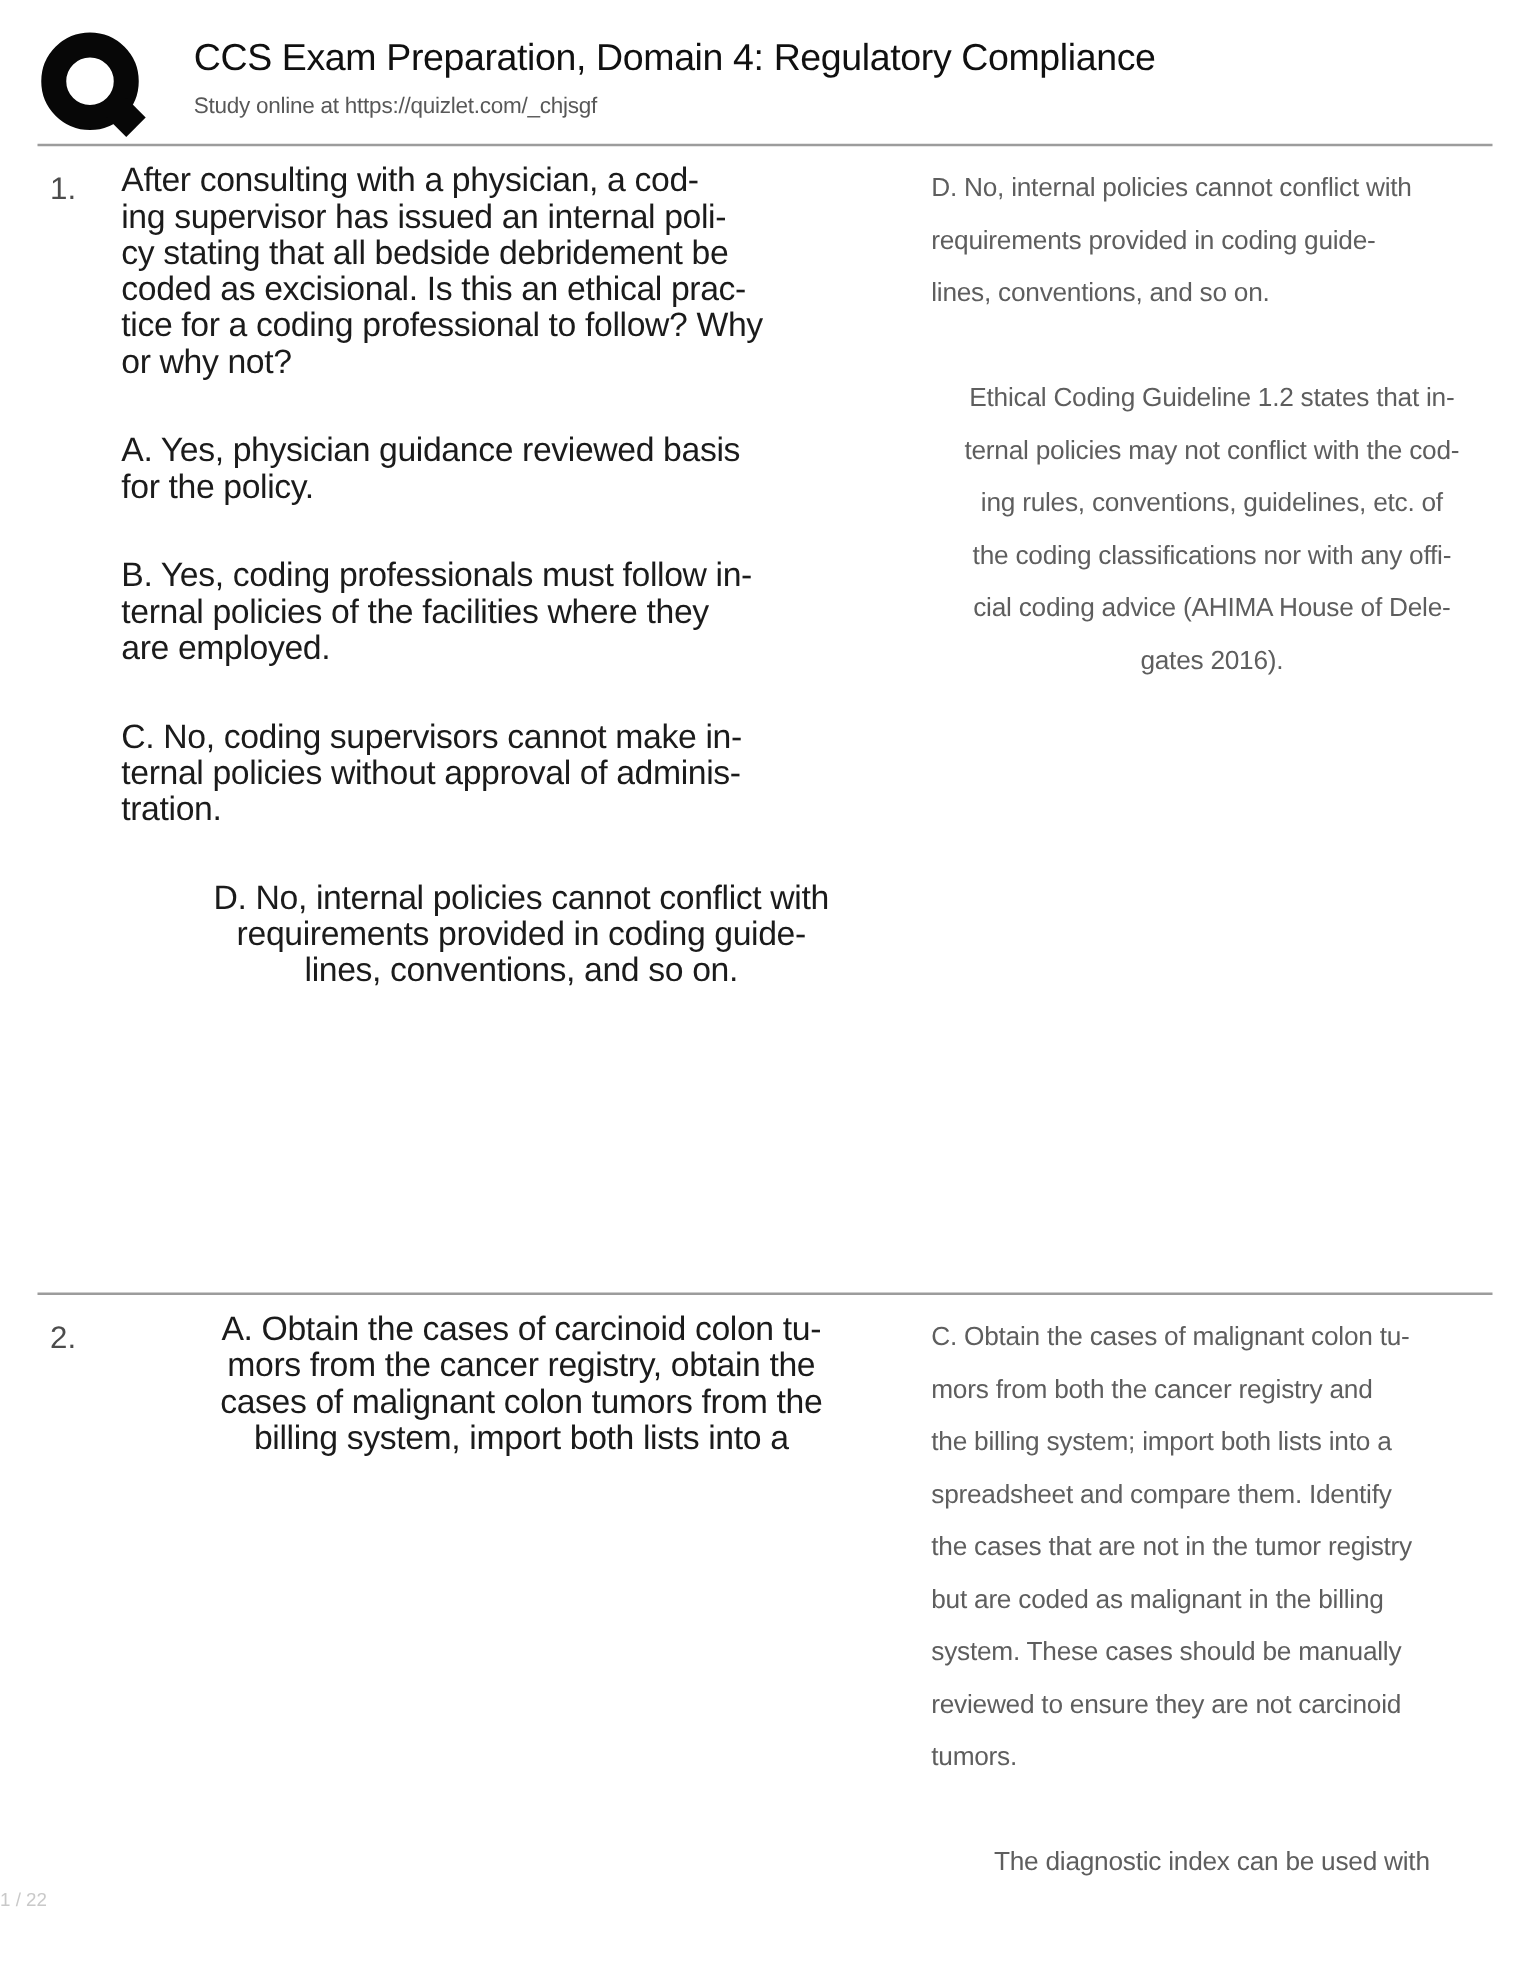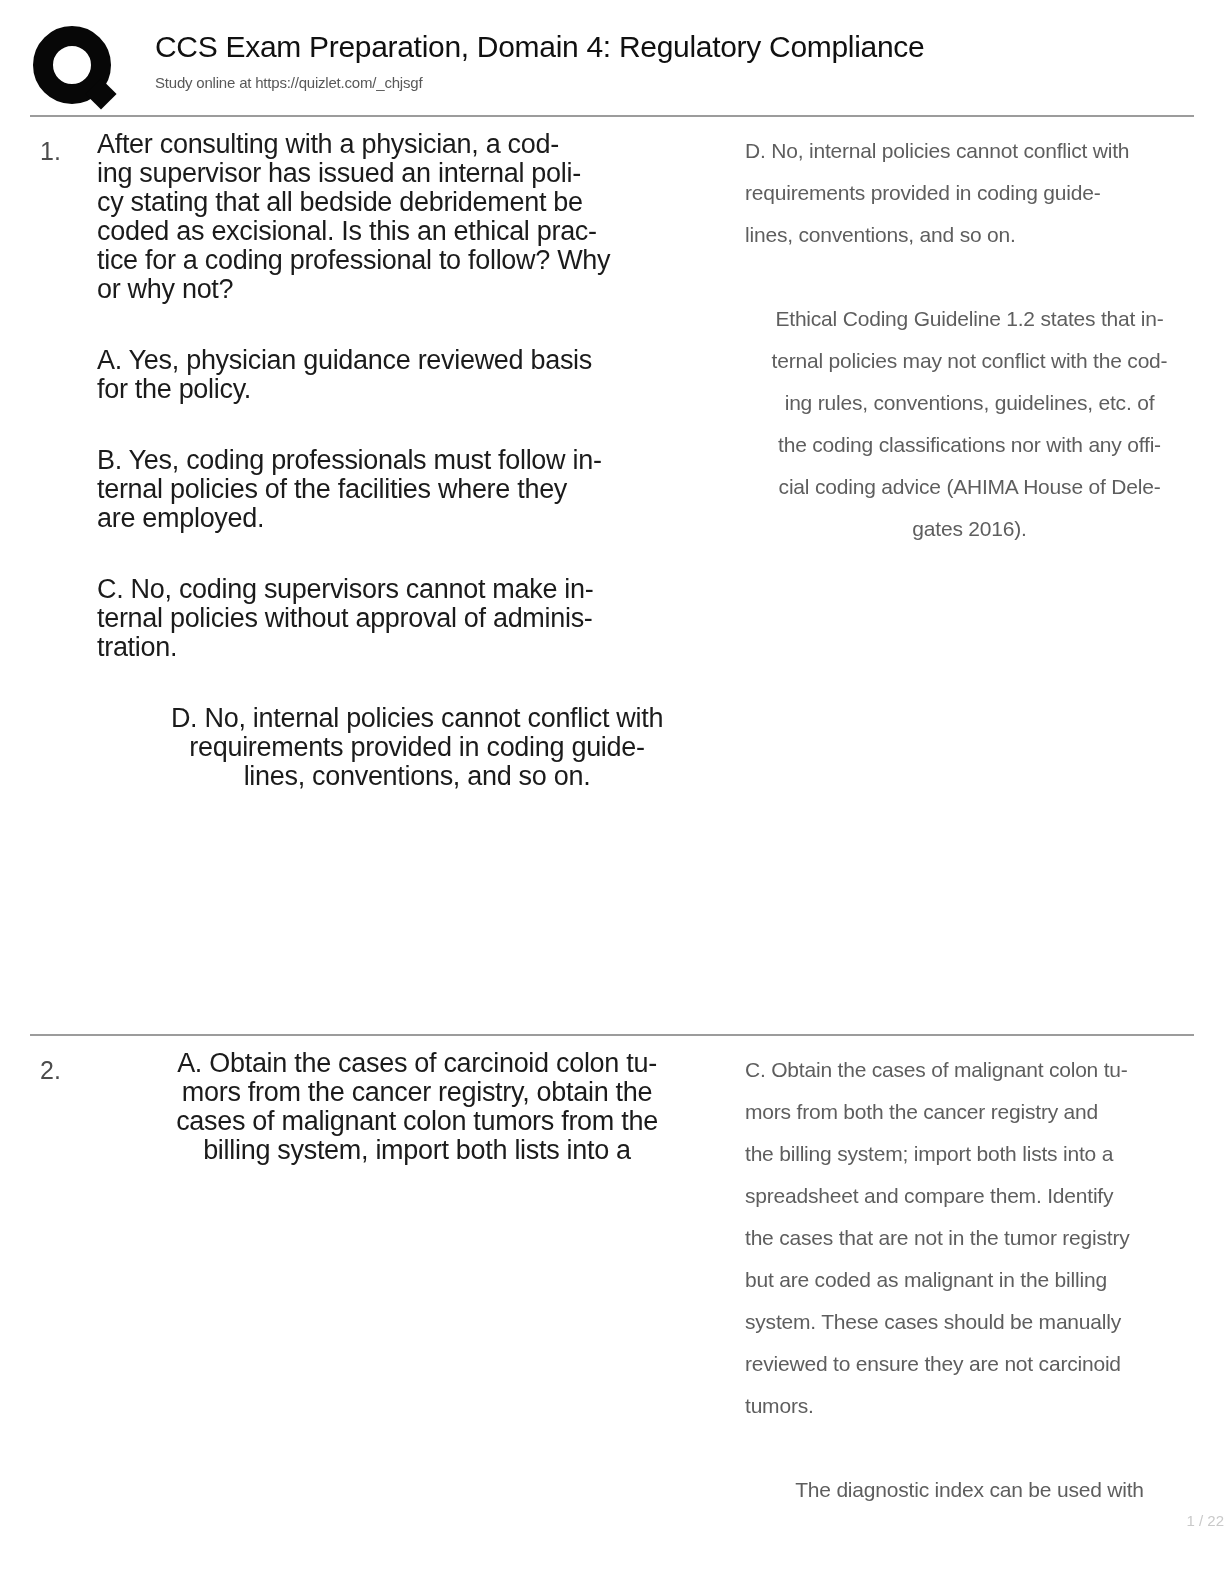--- a/index.html
+++ b/index.html
@@ -19,21 +19,21 @@
   .logo .tail {
     position:absolute; right:-1px; bottom:-1px; width:22px; height:22px;
     background:#070707; transform:rotate(45deg);
   }
   .header-text { margin-left:20px; padding-top:2px; }
   .doc-title {
     font-size:30px; line-height:38px; color:#101010; font-weight:500;
     letter-spacing:-0.3px; white-space:nowrap;
   }
   .doc-subtitle {
-    margin-top:8px; font-size:15px; color:#585858; font-weight:300;
+    margin-top:8px; font-size:18px; color:#585858; font-weight:300;
     letter-spacing:-0.2px;
   }
   .rule {
     border:none; border-top:2px solid #9c9c9c; margin:0 30px; height:0;
   }
   .rule.header-rule { margin-top:11px; }
 
   
   .qrow { display:flex; align-items:flex-start; padding-top:13px; }
   .qnum {
@@ -50,21 +50,21 @@
     font-size:21px; line-height:42px; color:#5e5e5e; font-weight:300;
     letter-spacing:-0.2px;
   }
   .blk { margin:0 0 42px 0; white-space:pre-line; }
   .blk:last-child { margin-bottom:0;text-align:center; }
   .qrow-1 { height:904px; }
 
   
   .footer {
     position:absolute; left:0; top:1512px; width:100%;
-    text-align:right; font-size:15px; color:#c9c9c9; font-weight:300;
+    text-align:left; font-size:15px; color:#c9c9c9; font-weight:300;
   }
 </style>
 </head>
 <body>
 
 <div class="page">
 
   <div class="header">
     <div class="logo">
       <div class="ring"></div>

